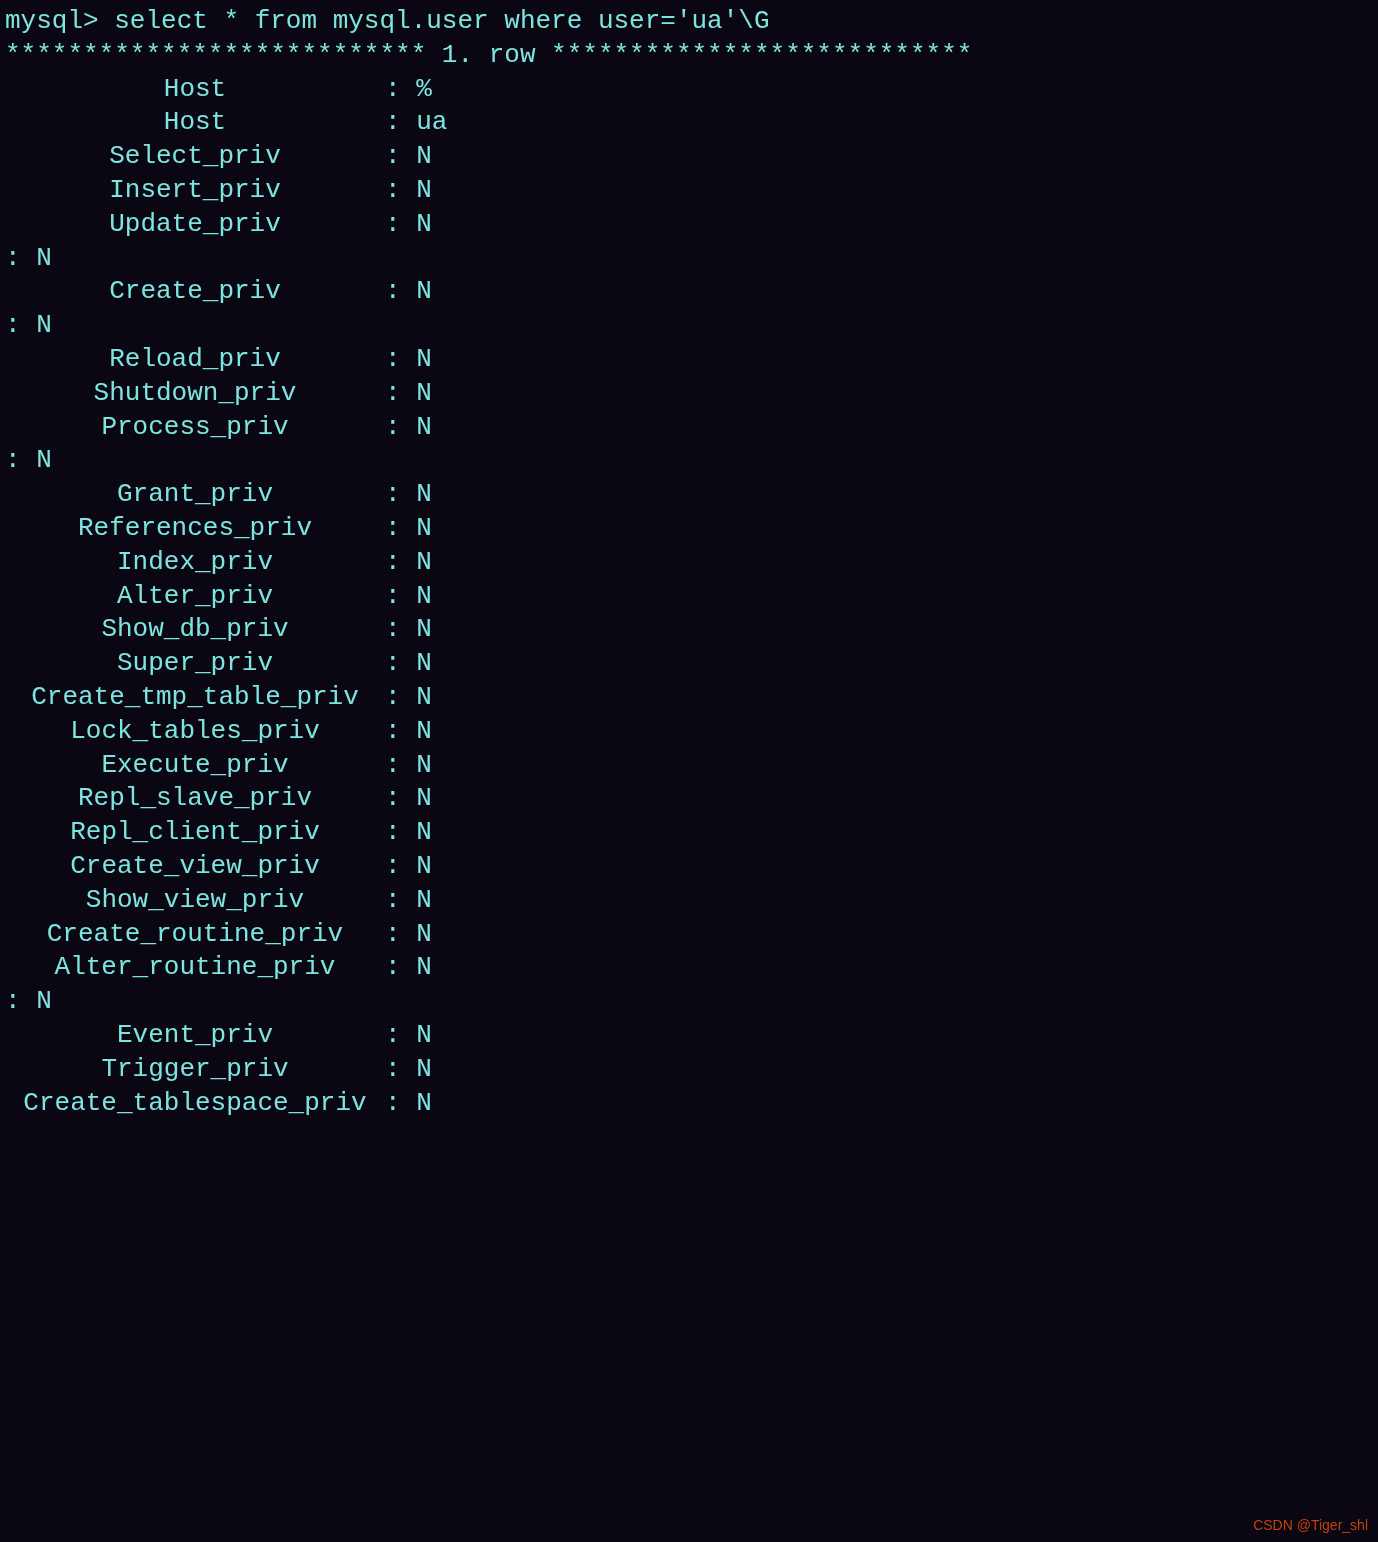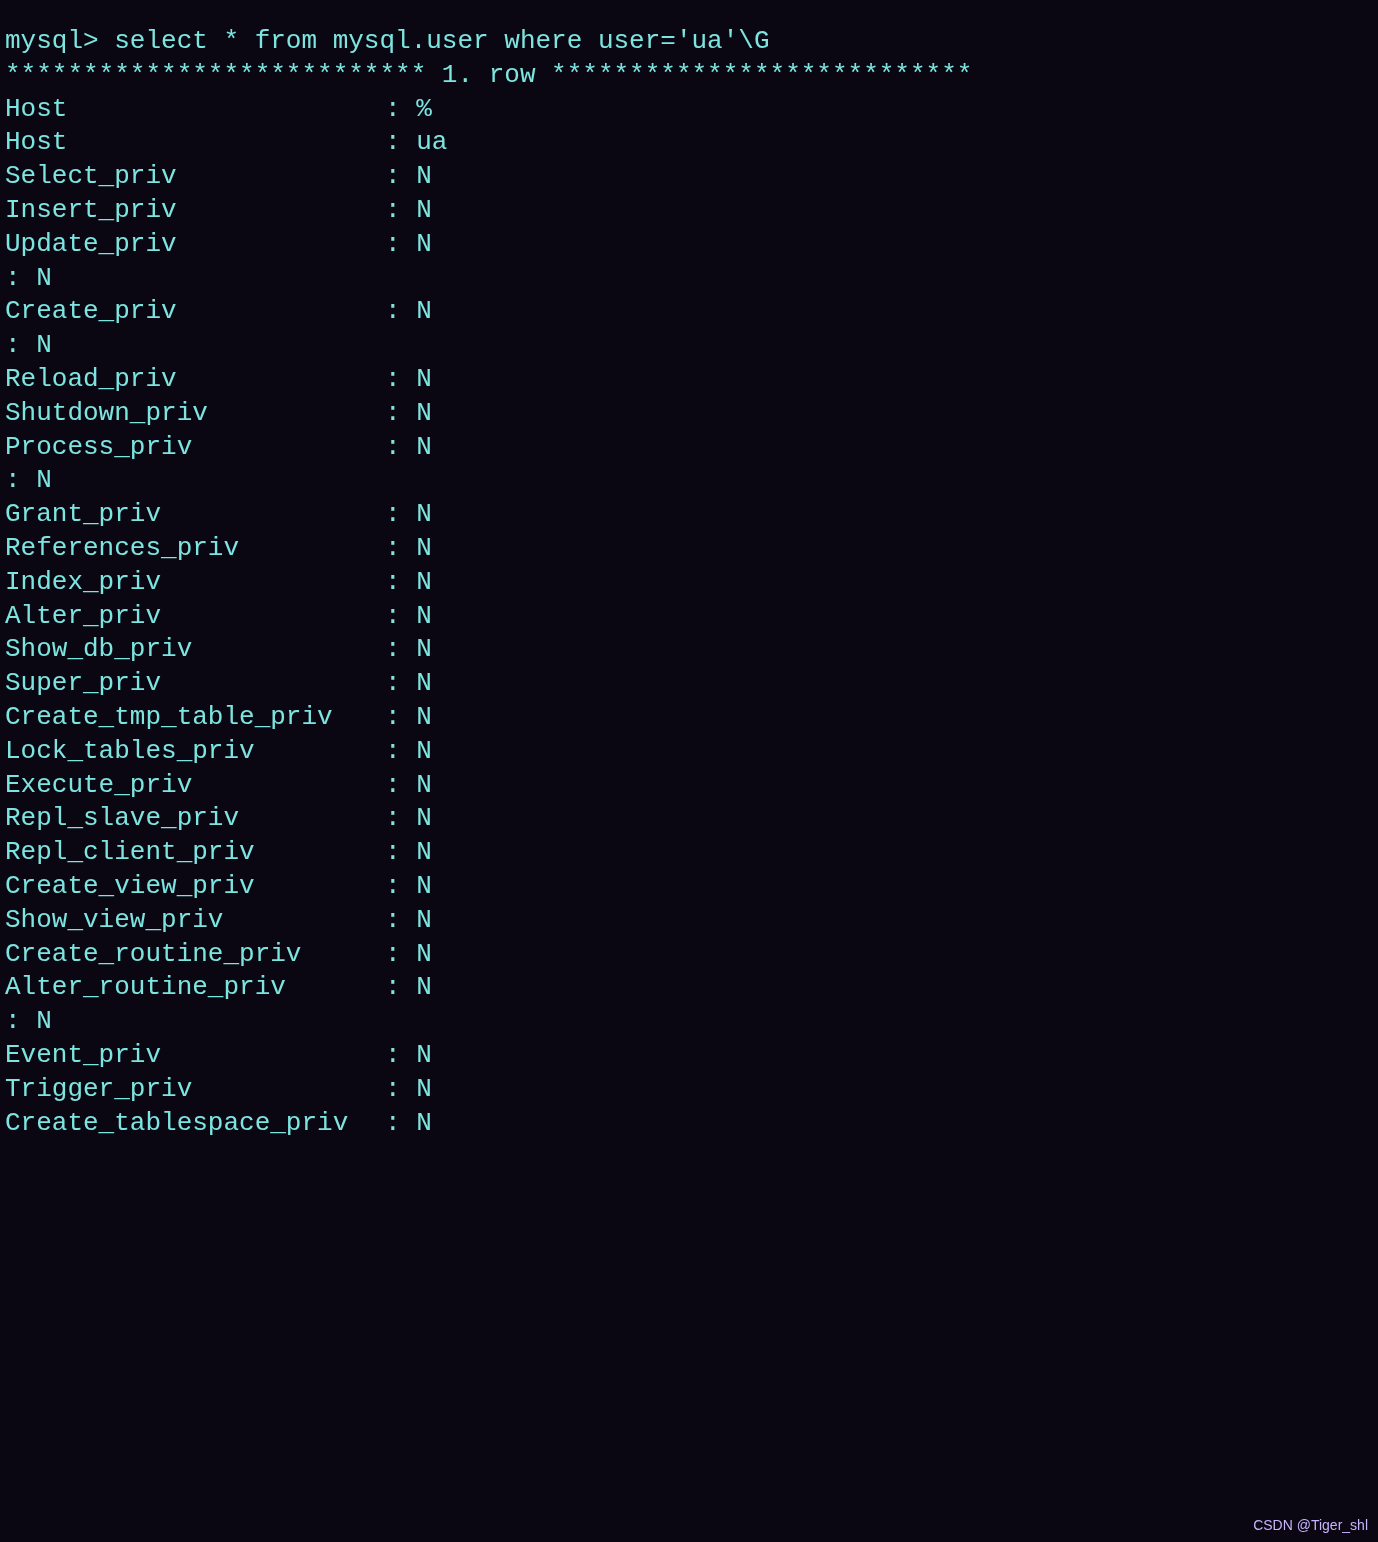--- a/index.html
+++ b/index.html
@@ -15,46 +15,45 @@
       line-height: 1.3;
       width: 1378px;
       height: 1542px;
       overflow: hidden;
       padding: 5px 5px;
       position: relative;
       font-weight: 500;
     }
     .prompt-line {
       white-space: pre;
-      margin-top: 20px;
     }
     .separator-line {
       white-space: pre;
       overflow: hidden;
     }
     .field-row {
       display: flex;
       white-space: pre;
     }
     .field-label {
       width: 380px;
-      text-align: left;
+      text-align: center;
       flex-shrink: 0;
     }
     .field-sep {
       flex-shrink: 0;
     }
     .field-value {
       flex-shrink: 0;
     }
     .watermark {
       position: absolute;
       bottom: 8px;
       right: 10px;
-      color: #c4b5fd;
+      color: #c2410c;
       font-size: 14px;
       font-family: Arial, sans-serif;
       font-weight: normal;
     }
   </style>
 </head>
 <body>
 
 <div>
   <div class="prompt-line"><span>mysql&gt; </span><span>select * from mysql.user where user='ua'\G</span></div>

